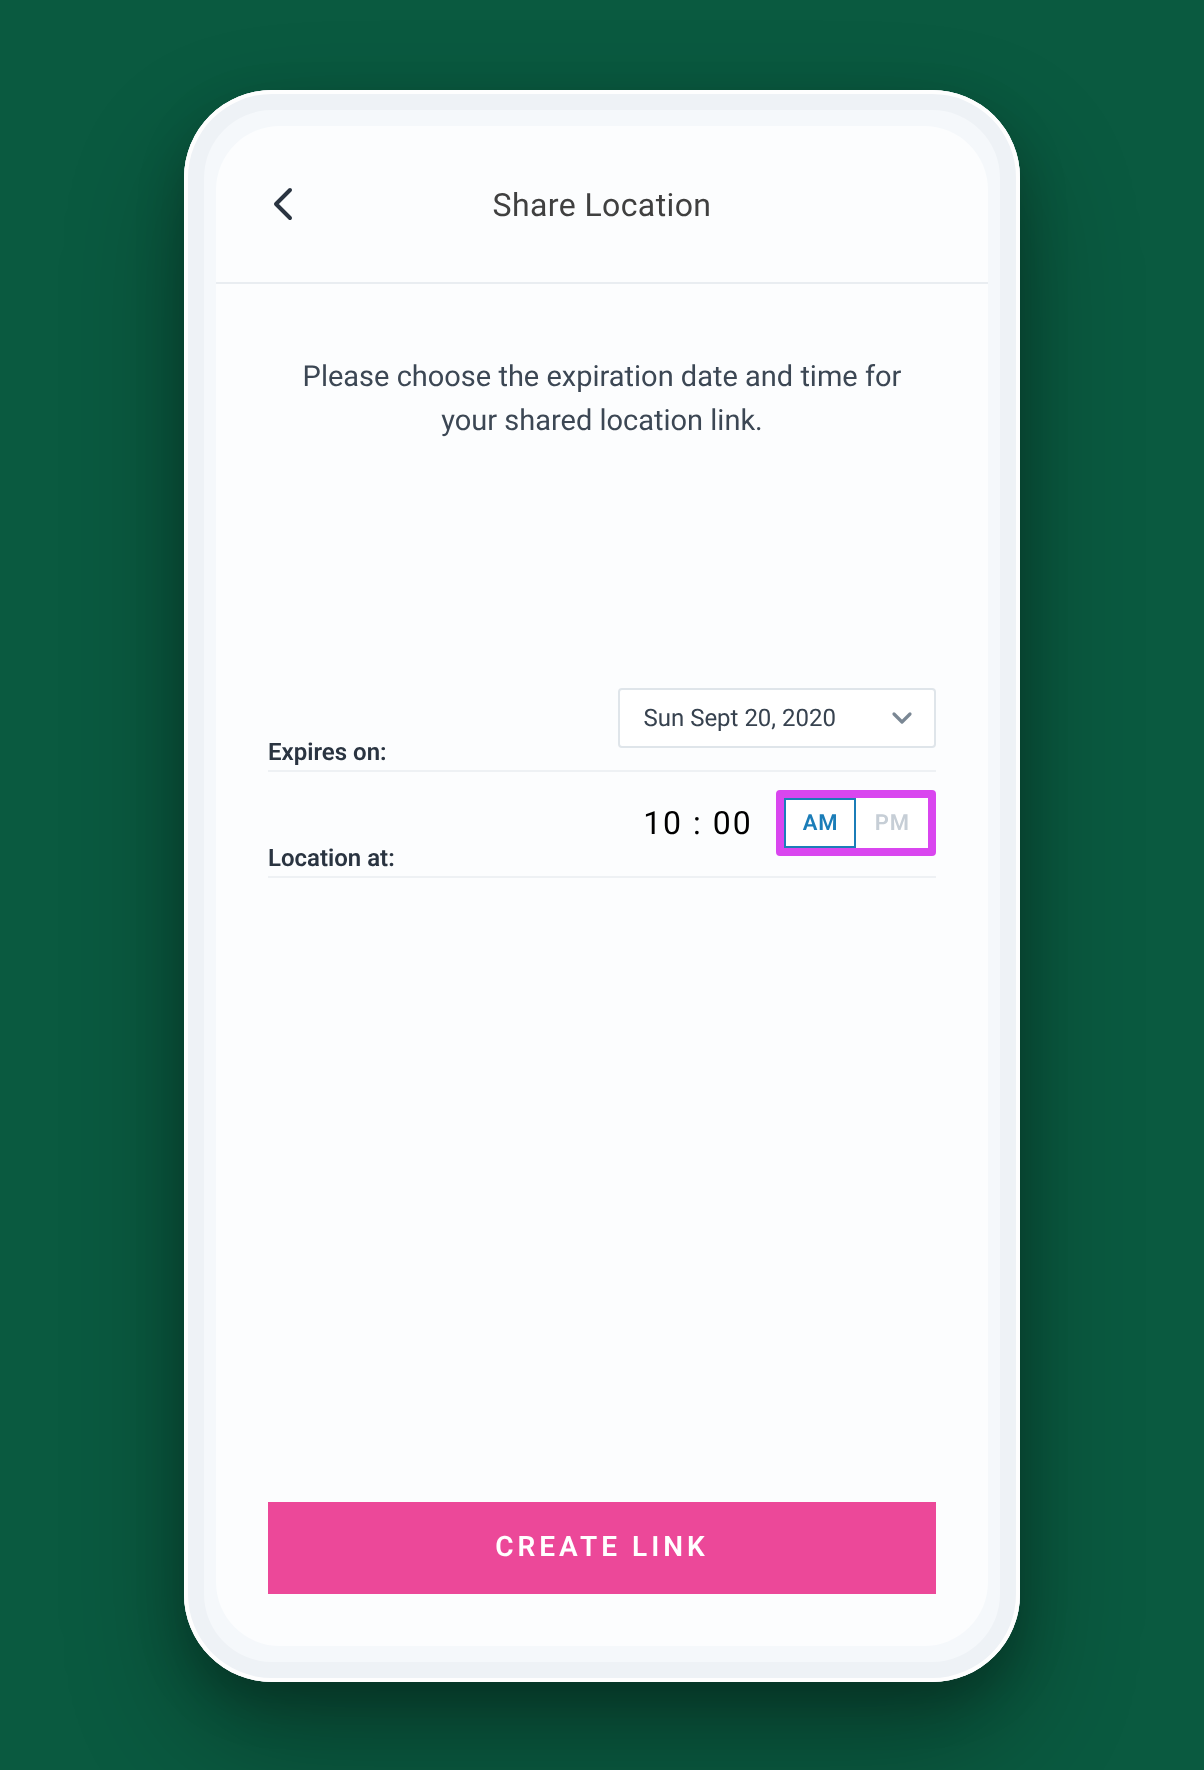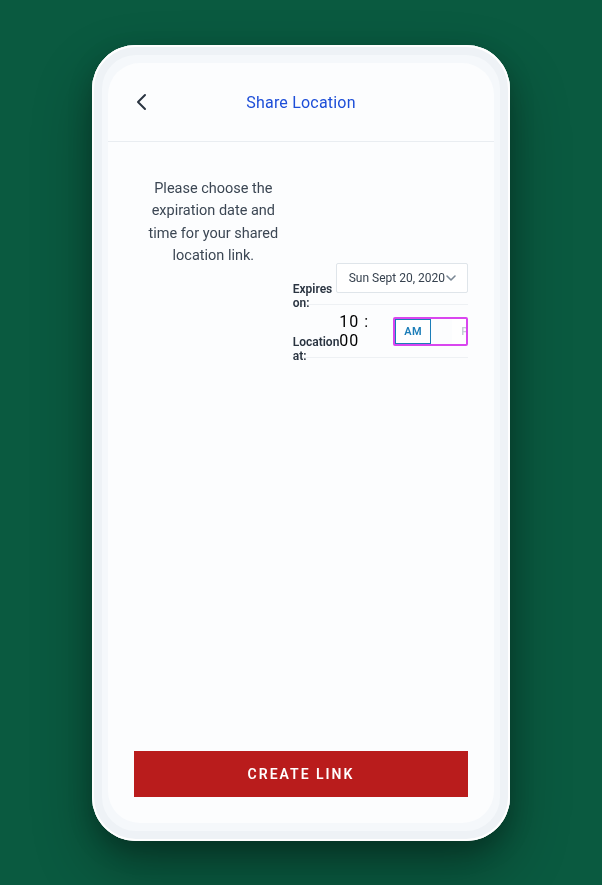--- a/index.html
+++ b/index.html
@@ -19,52 +19,52 @@
     display:flex;flex-direction:column;
   }
   .header{
     position:relative;height:78px;display:flex;align-items:center;justify-content:center;
     border-bottom:1px solid #e9edf1;
   }
   .back{
     position:absolute;left:20px;top:50%;transform:translateY(-50%);
     width:28px;height:28px;display:flex;align-items:center;justify-content:center;cursor:pointer;
   }
-  .title{font-size:16px;color:#1d4ed8;letter-spacing:.2px;}
-  .content{flex:1;display:flex;flex-direction:row;padding:0 26px;}
+  .title{font-size:16px;color:#404040;letter-spacing:.2px;}
+  .content{flex:1;display:flex;flex-direction:column;padding:0 26px;}
   .intro{
     text-align:center;color:#3c4754;font-size:14.5px;line-height:1.55;
     padding:36px 14px 0 14px;
   }
   .rows{margin-top:110px;}
   .row{
     display:flex;align-items:center;justify-content:space-between;
     height:52px;border-bottom:1px solid #eef1f4;
   }
   .row-label{font-size:12px;font-weight:600;color:#2a3441;margin-top:35px;}
   .date-select{
-    display:flex;align-items:center;gap:0;
+    display:flex;align-items:center;gap:27px;
     border:1px solid #dfe5ea;background:#fff;border-radius:2px;
     padding:7px 10px 7px 12px;cursor:pointer;
   }
   .date-text{font-size:12px;color:#37424f;white-space:nowrap;}
   .time-wrap{display:flex;align-items:center;gap:12px;}
   .time-val{color:#000000;font-size:16px;letter-spacing:1px;}
-  .ampm{display:flex;border:2px solid #d946ef;border-radius:2px;overflow:hidden;gap:21px;}
+  .ampm{display:flex;border:4px solid #d946ef;border-radius:2px;overflow:hidden;}
   .ampm button{
     appearance:none;border:0;margin:0;background:#fff;color:#c6ced6;
     font-size:11px;font-weight:600;letter-spacing:.5px;
     padding:6px 9px;cursor:pointer;font-family:inherit;
   }
   .ampm button.active{
     color:#1b7db8;box-shadow:inset 0 0 0 1px #1b7db8;
   }
   .footer{padding:0 26px 26px 26px;}
   .cta{
-    width:100%;height:46px;border:0;background:#b91c1c;color:#fff;
+    width:100%;height:46px;border:0;background:#ec4899;color:#fff;
     font-size:14px;font-weight:600;letter-spacing:2px;cursor:pointer;font-family:inherit;
   }
 </style>
 </head>
 <body>
 
 <div class="stage">
   <div class="device">
     <div class="screen">
 

